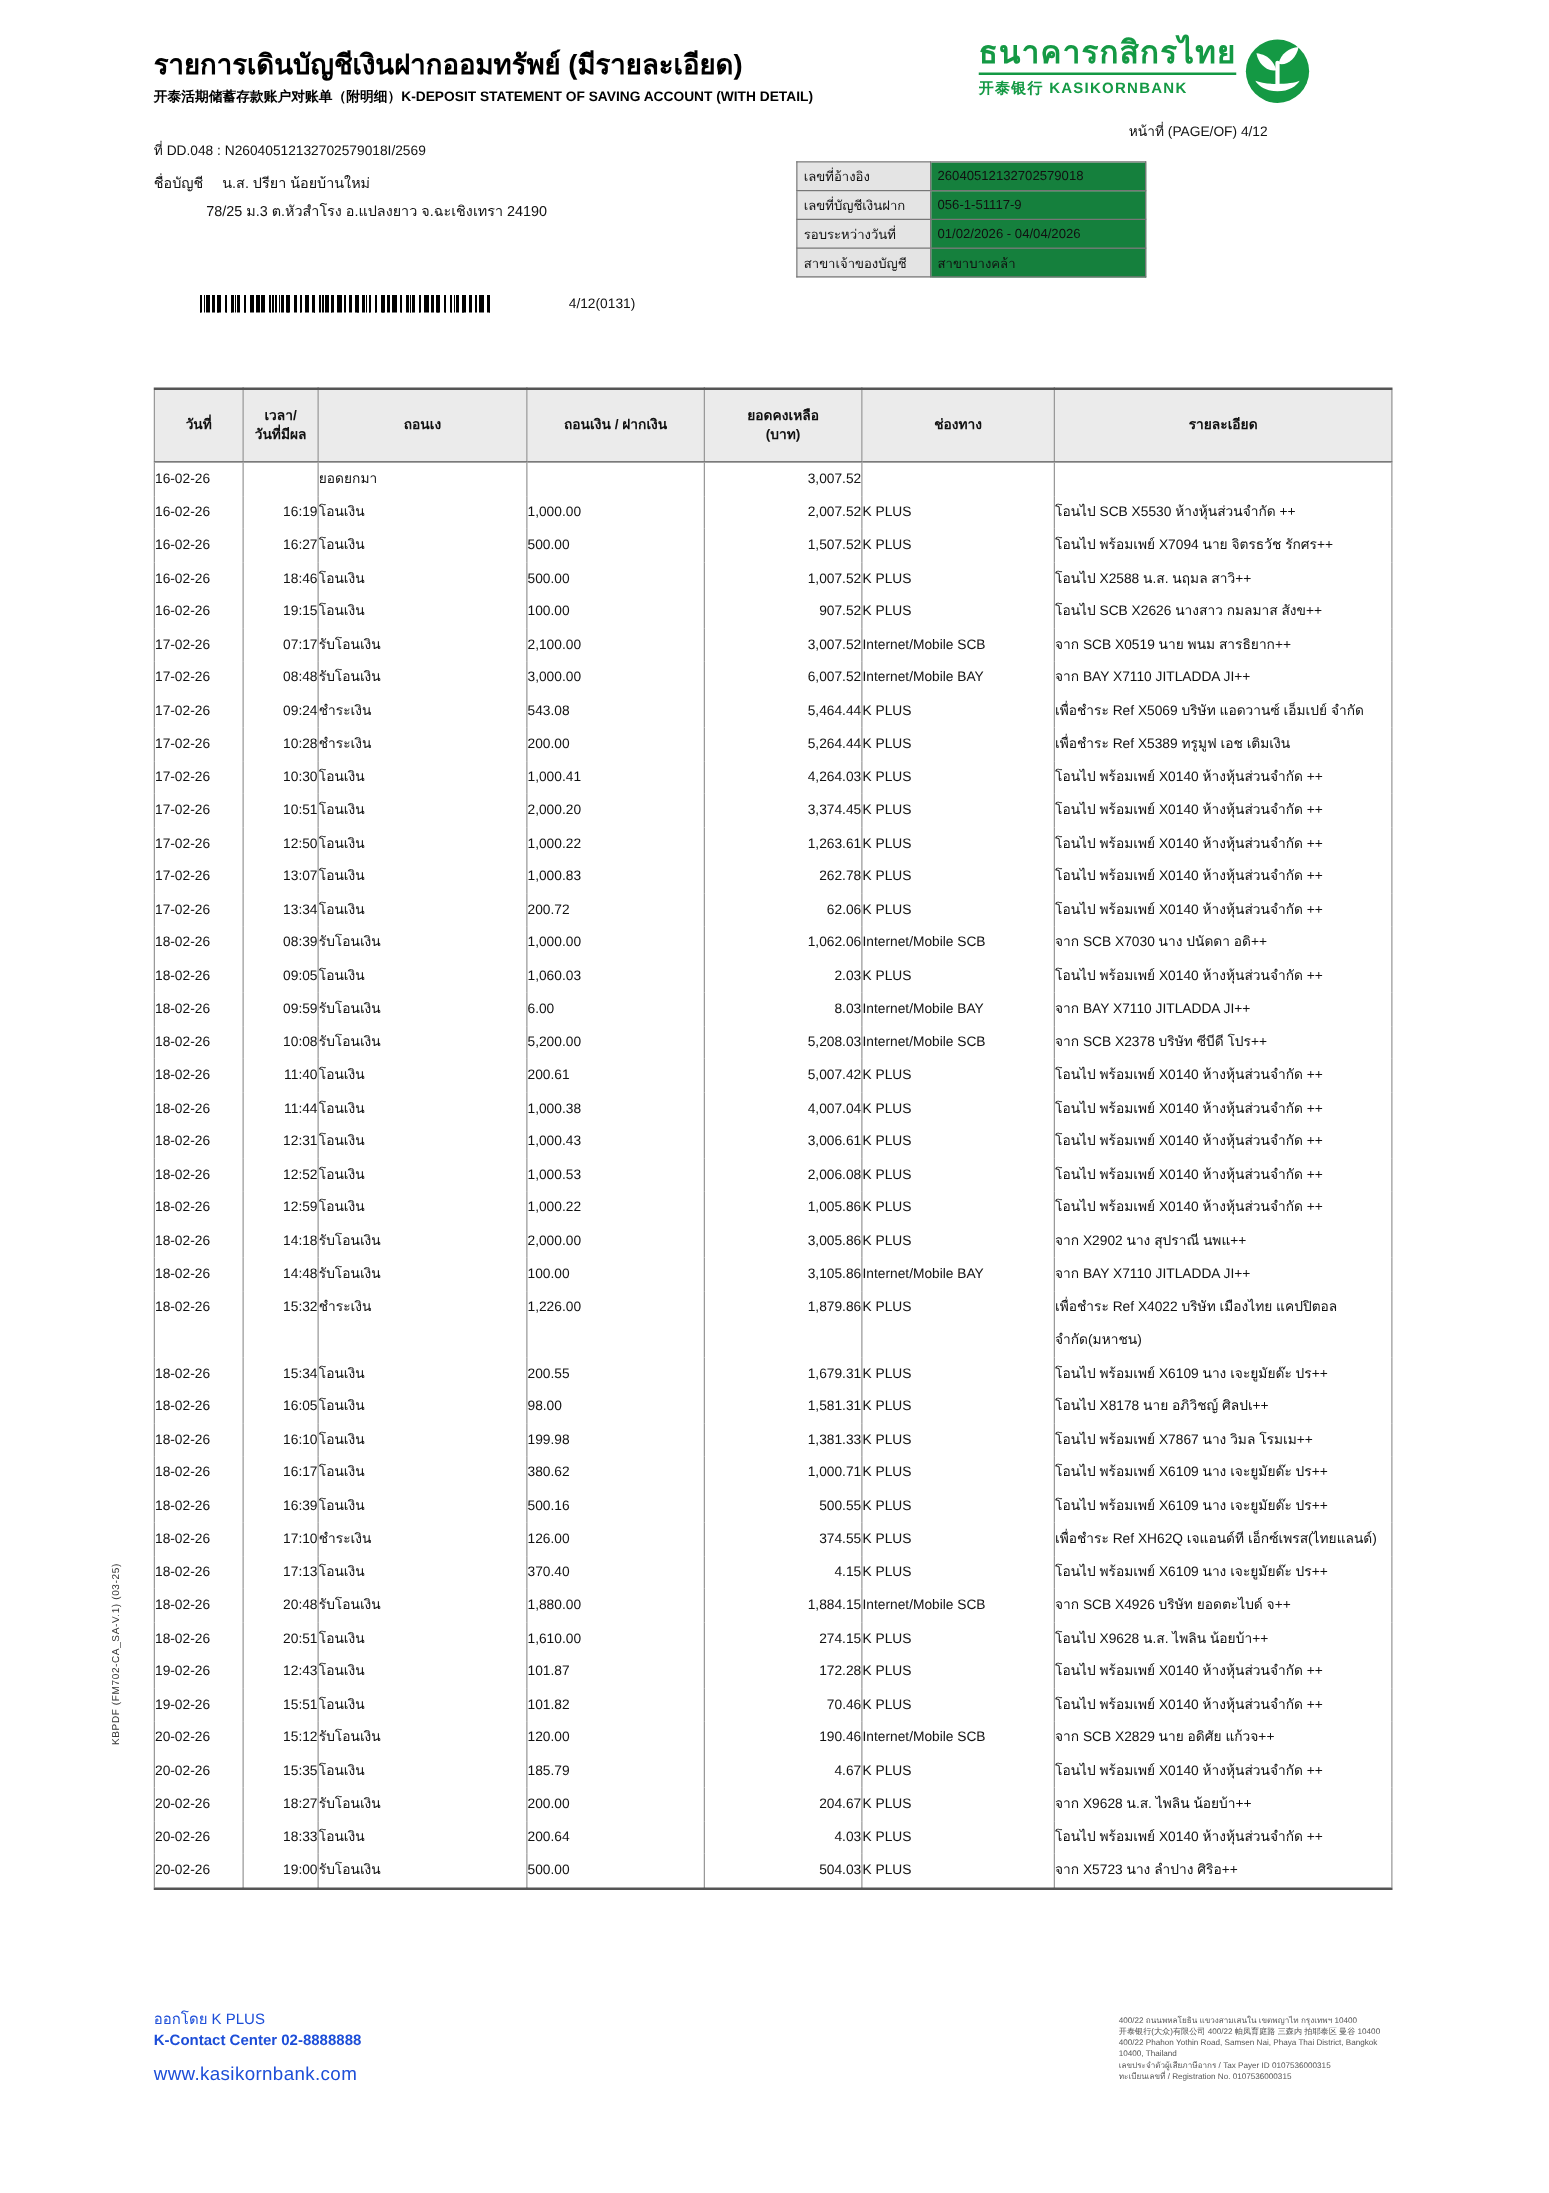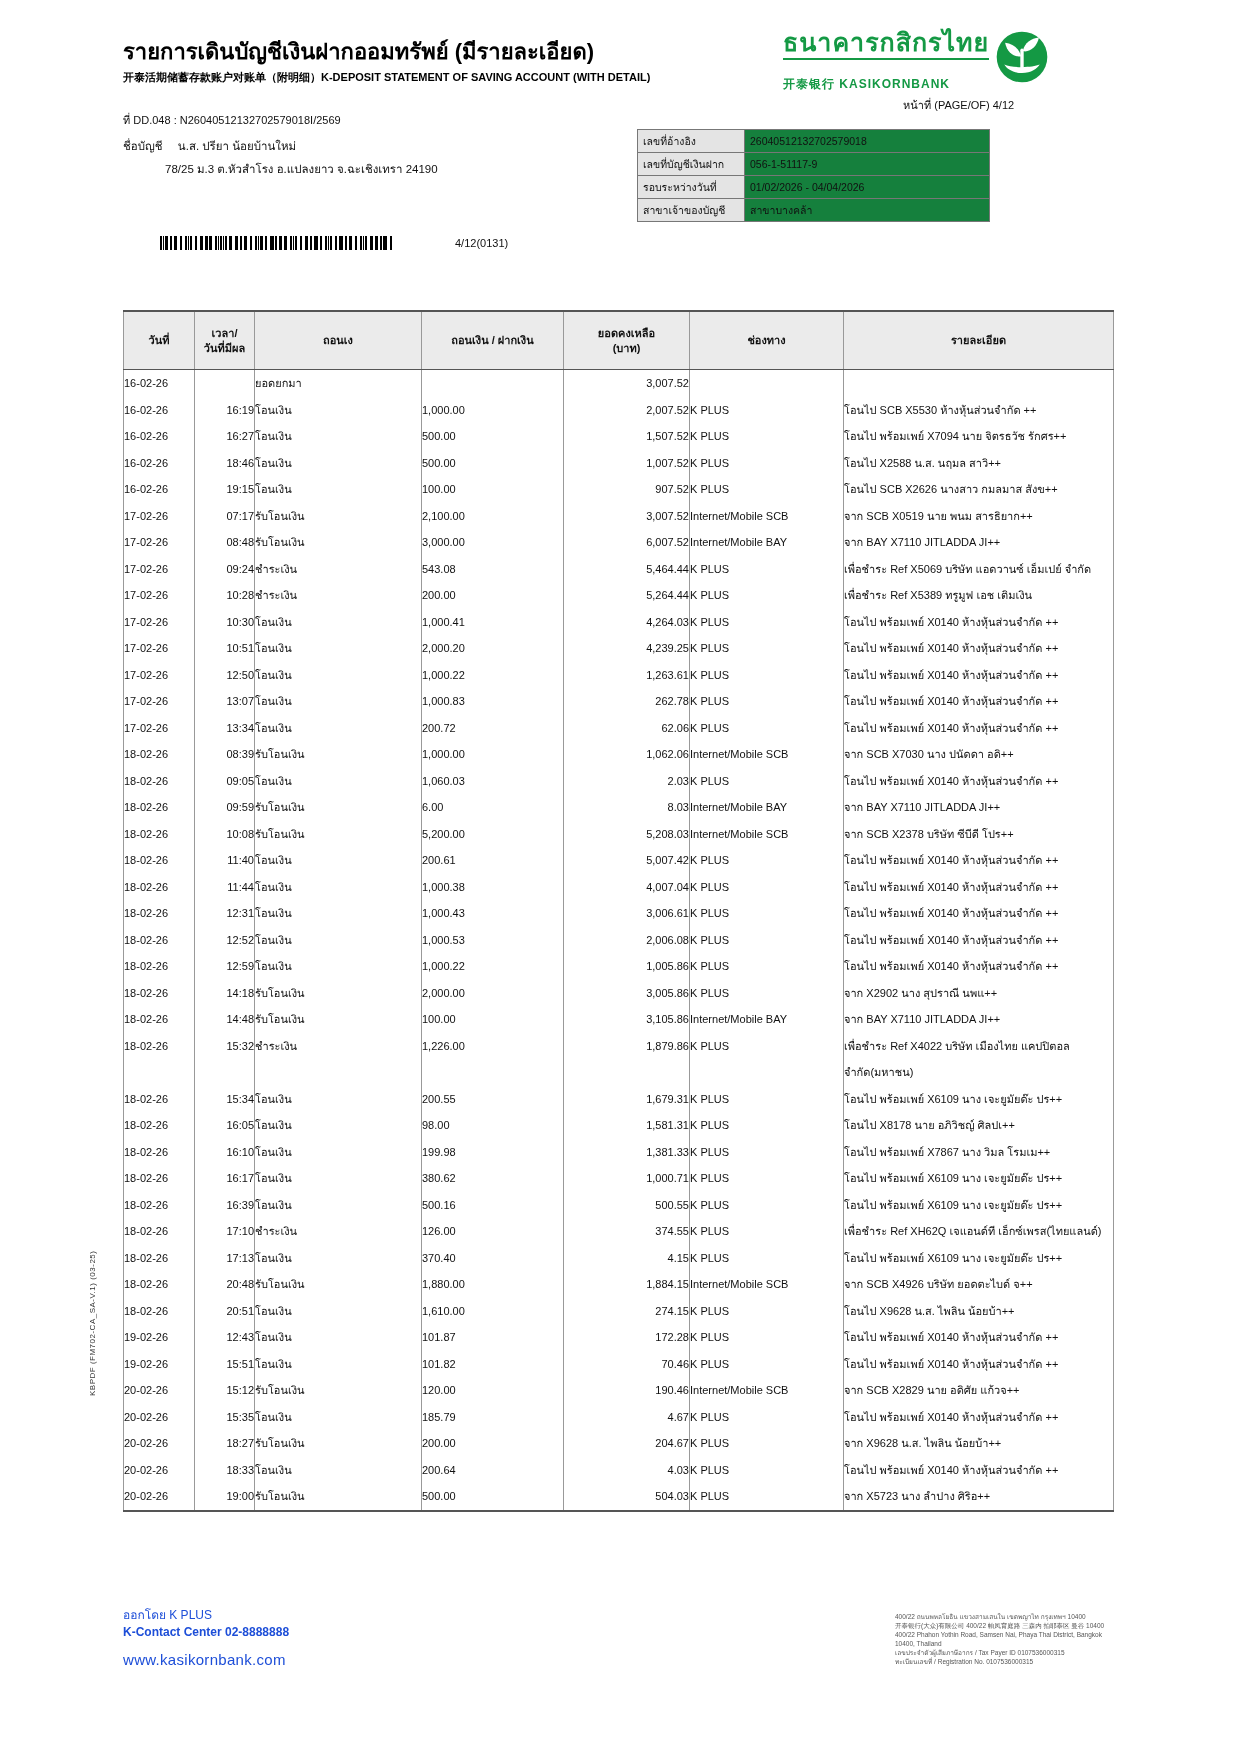--- a/index.html
+++ b/index.html
@@ -5,29 +5,29 @@
   html,body{margin:0;padding:0;background:#fff;}
   .page{
     position:relative; width:1239px; height:1754px; background:#fff; overflow:hidden;
     font-family:Liberation Sans, sans-serif; color:#111;
   }
   
   .hdr-title{position:absolute; left:123px; top:34px; font-size:22px; font-weight:bold; color:#000;}
   .hdr-sub{position:absolute; left:123px; top:70px; font-size:11px; font-weight:bold; color:#000;}
   .brand{position:absolute; left:783px; top:28px; display:flex; align-items:flex-start; gap:6px; color:var(--green,#149944);}
   .brand-th{font-size:25px; font-weight:bold; line-height:28px; letter-spacing:1px;}
-  .brand-en{font-size:12px; font-weight:bold; border-top:2px solid var(--green,#149944); padding-top:16px; margin-top:2px; letter-spacing:1px;}
+  .brand-en{font-size:12px; font-weight:bold; border-top:2px solid var(--green,#149944); padding-top:2px; margin-top:2px; letter-spacing:1px;}
   .brand-mark{flex:0 0 auto; margin-top:2px;}
   .page-of{position:absolute; left:903px; top:96px; font-size:11px;}
   .doc-no{position:absolute; left:123px; top:111px; font-size:11px;}
   .acct-line{position:absolute; left:123px; top:137px; font-size:11.5px;}
   .acct-line .lbl{margin-right:12px;}
   .acct-addr{position:absolute; left:165px; top:160px; font-size:11.5px;}
   
-  .info{position:absolute; left:637px; top:129px; width:353px; border-collapse:collapse; table-layout:fixed;}
+  .info{position:absolute; left:637px; top:129px; width:280px; border-collapse:collapse; table-layout:fixed;}
   .info td{border:1px solid #777; font-size:10.5px; height:20px; padding:1px 5px; vertical-align:middle;}
   .i-label{width:96px; background:#e4e4e4;}
   .i-value{background:#15803d;}
   
   .barcode{position:absolute; left:160px; top:236px; width:232px; height:14px; background-color:#fff;
     background-image:
       repeating-linear-gradient(90deg,#000 0 2px,transparent 2px 5px),
       repeating-linear-gradient(90deg,#000 0 1px,transparent 1px 7px),
       repeating-linear-gradient(90deg,transparent 0 3px,#000 3px 4px,transparent 4px 11px);}
   .barcode-cap{position:absolute; left:455px; top:237px; font-size:11px;}
@@ -226,21 +226,21 @@
           <td class="c-amount wdr">1,000.41</td>
           <td class="c-balance">4,264.03</td>
           <td class="c-channel">K PLUS</td>
           <td class="c-detail">โอนไป พร้อมเพย์ X0140 ห้างหุ้นส่วนจำกัด ++</td>
         </tr>
         <tr>
           <td class="c-date">17-02-26</td>
           <td class="c-time">10:51</td>
           <td class="c-type">โอนเงิน</td>
           <td class="c-amount wdr">2,000.20</td>
-          <td class="c-balance">4,239.25</td>
+          <td class="c-balance">3,374.45</td>
           <td class="c-channel">K PLUS</td>
           <td class="c-detail">โอนไป พร้อมเพย์ X0140 ห้างหุ้นส่วนจำกัด ++</td>
         </tr>
         <tr>
           <td class="c-date">17-02-26</td>
           <td class="c-time">12:50</td>
           <td class="c-type">โอนเงิน</td>
           <td class="c-amount wdr">1,000.22</td>
           <td class="c-balance">1,263.61</td>
           <td class="c-channel">K PLUS</td>

